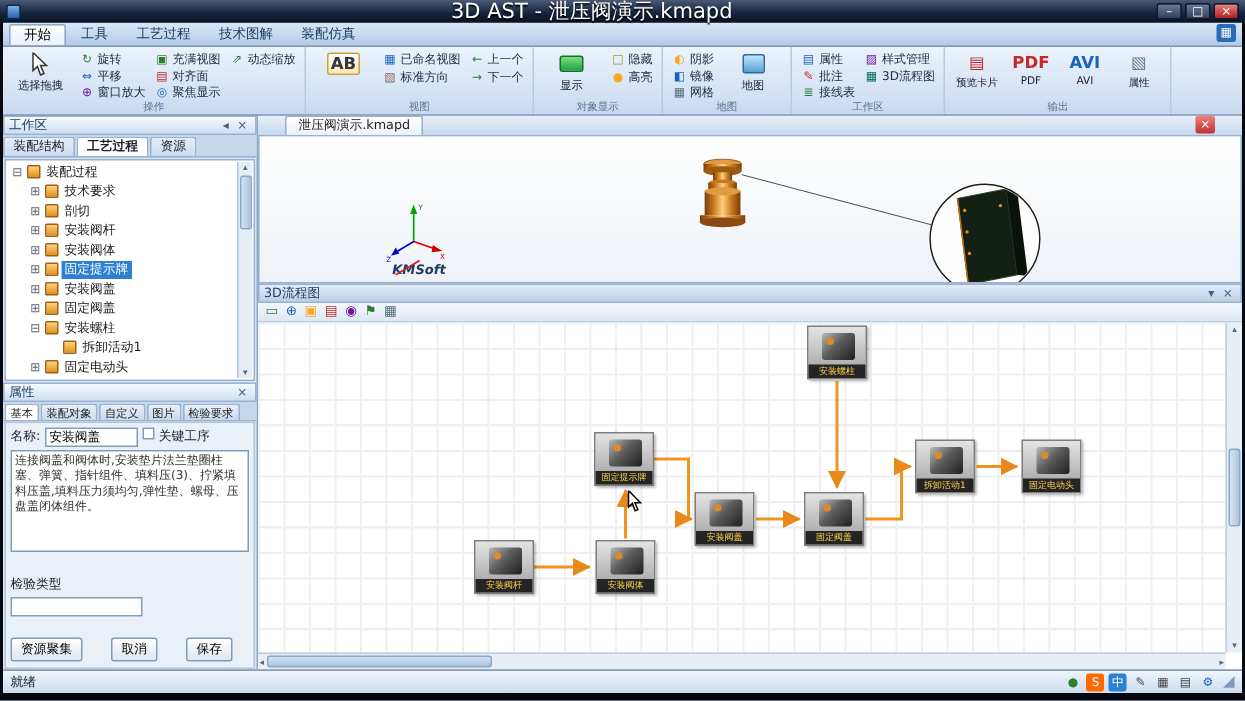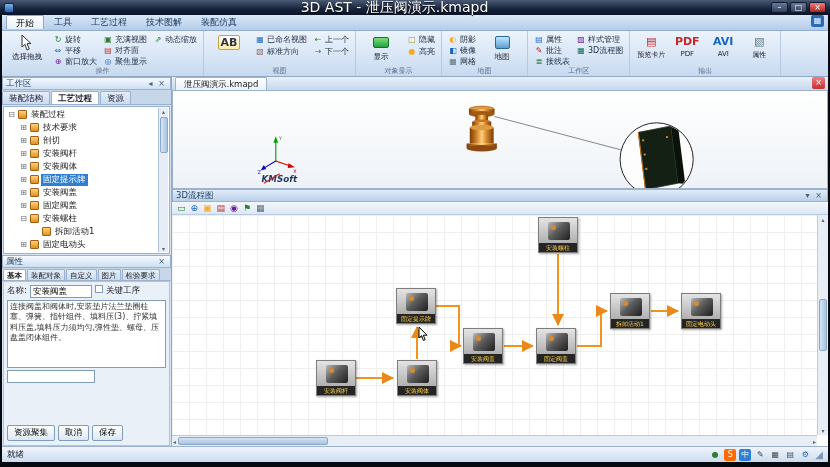--- a/index.html
+++ b/index.html
@@ -5,21 +5,21 @@
 *{box-sizing:border-box;margin:0;padding:0}
 body{width:830px;height:467px;background:#06090f;font-family:"DejaVu Sans","Liberation Sans",sans-serif;font-size:9px;color:#222;position:relative;overflow:hidden}
 
 .titlebar{position:absolute;top:0;left:0;right:0;height:15px;background:linear-gradient(#4a5a74,#16233c 60%,#0b1426);color:#fff;display:flex;align-items:center;padding:0 4px;z-index:30}
 .appicon{width:10px;height:10px;background:linear-gradient(#7fb3e8,#2b5fa8);border:1px solid #0a2a55;border-radius:2px;margin-right:4px}
 .title{flex:1;text-align:center;font-size:14px;text-shadow:0 1px 1px #000}
 .winbtns{display:flex;gap:2px}
 .wb{width:17px;height:11px;line-height:10px;text-align:center;font-size:8px;color:#fff;background:linear-gradient(#6a7a94,#31415c);border:1px solid #0d1a30;border-radius:2px}
 .wb.close{background:linear-gradient(#e98080,#b02020)}
 
-.tabrow{position:absolute;top:15px;left:2px;right:2px;height:16px;background:linear-gradient(#d9e7f7,#b4cce9);border-bottom:1px solid #93aecd;display:flex;align-items:flex-start;padding:0 4px;z-index:25}
+.tabrow{position:absolute;top:15px;left:2px;right:2px;height:16px;background:linear-gradient(#d9e7f7,#b4cce9);border-bottom:1px solid #93aecd;display:flex;align-items:center;padding:0 4px;z-index:25}
 .mtabs{display:flex;gap:1px;flex:1}
 .mtab{padding:0 9px;height:14px;line-height:14px;color:#1a3a5c;font-size:9px;border-radius:2px 2px 0 0}
 .mtab.active{background:linear-gradient(#feffff,#e7f0fb);border:1px solid #8fa8c8;border-bottom:none;color:#000}
 .helpbtn{width:13px;height:12px;background:#2b6cb8;color:#fff;font-size:8px;line-height:12px;text-align:center;border-radius:2px;margin-bottom:1px}
 
 .ribbon{position:absolute;top:31px;left:2px;right:2px;height:46px;background:linear-gradient(#ecf3fc,#d3e2f4 70%,#c7d9ee);border-bottom:1px solid #8fa8c8;display:flex;z-index:20}
 .rgroup{position:relative;height:100%;border-right:1px solid #b6c9e0;padding:2px 4px 10px 4px;display:flex;align-items:flex-start;gap:3px}
 .gname{position:absolute;bottom:0;left:0;right:0;text-align:center;font-size:7px;color:#5d7390;line-height:10px}
 .bigbtn{width:42px;height:34px;display:flex;flex-direction:column;align-items:center;justify-content:flex-start;gap:1px;border:1px solid transparent;border-radius:2px}
 .bigbtn .lb{font-size:7.5px;color:#223;white-space:nowrap}
@@ -47,34 +47,34 @@
 .tree{position:relative;background:#fff;border:1px solid #9ab2d0;margin:1px;height:148px;overflow:hidden;padding:1px 11px 1px 1px}
 .titem{height:13px;display:flex;align-items:center;gap:2px;font-size:8.5px;white-space:nowrap}
 .exp{width:9px;font-size:8px;color:#667;text-align:center}
 .ticon{width:9px;height:9px;background:linear-gradient(#ffd27a,#e09020);border:1px solid #a06010;border-radius:1px;flex:none}
 .tlabel{padding:0 2px}
 .titem.selected .tlabel{background:#2f80d0;color:#fff}
 .tsb{position:absolute;top:1px;right:1px;bottom:1px;width:10px;background:#e6edf6;border-left:1px solid #b0c4da;display:flex;flex-direction:column;align-items:center;font-size:6px;color:#567}
 .tsb .thumb{width:8px;height:36px;background:linear-gradient(90deg,#d5e4f3,#a8c4e0);border:1px solid #8aa8c8;border-radius:2px;margin-top:2px}
 .ptabs{display:flex;height:13px;background:#c7d7ea;border-bottom:1px solid #9ab2d0;padding:1px 1px 0 1px}
 .ptab{padding:0 3px;line-height:11px;font-size:7.5px;border:1px solid #9ab2d0;border-bottom:none;background:linear-gradient(#e6eef9,#c9dbee);border-radius:2px 2px 0 0;margin-right:1px;white-space:nowrap}
-.ptab.active{background:#fff;font-weight:bold}
+.ptab.active{background:#fff;font-weight:normal}
 .pform{flex:1;display:flex;flex-direction:column;background:#e9f0f8;border:1px solid #b0c4da;margin:0 1px;padding:2px 0;overflow:hidden}
 .frow{display:flex;gap:3px;padding:1px 3px;font-size:8.5px}
 .flabel{color:#223;white-space:nowrap}
 .txt{height:13px;border:1px solid #7f9db9;font-size:8.5px;padding:0 2px;background:#fff;font-family:inherit}
 .name-input{width:62px}
 .check-input{width:88px}
 .cb{width:8px;height:8px;border:1px solid #7f9db9;background:#fff;flex:none}
 .contentbox{margin:1px 3px;height:68px;border:1px solid #7f9db9;background:#fff;font-size:8px;line-height:1.3;padding:1px 2px;overflow:hidden;color:#333}
-.pbuttons{display:flex;gap:3px;padding:2px 3px;margin-top:auto}
+.pbuttons{display:flex;gap:19px;padding:2px 3px;margin-top:auto}
 .btn{border:1px solid #7f9db9;background:linear-gradient(#fefefe,#dde7f2);padding:1px 6px;font-size:8.5px;border-radius:2px;font-family:inherit}
 
 .maincol{position:absolute;top:77px;left:172px;right:2px;bottom:21px;display:flex;flex-direction:column;background:#c2d3e8;z-index:5}
-.doctabs{height:14px;background:linear-gradient(#e8f0fa,#c6d8ec);border-bottom:1px solid #9ab2d0;display:flex;align-items:flex-end;padding:0 3px}
+.doctabs{height:14px;background:linear-gradient(#e8f0fa,#c6d8ec);border-bottom:1px solid #9ab2d0;display:flex;align-items:flex-end;padding:0 18px}
 .doctab{background:linear-gradient(#fff,#eaf1fa);border:1px solid #9ab2d0;border-bottom:none;padding:0 8px;height:13px;line-height:13px;font-size:8.5px;border-radius:2px 2px 0 0}
 .doctab-close{margin-left:auto;width:13px;height:12px;background:linear-gradient(#f08080,#c03030);color:#fff;font-size:8px;line-height:12px;text-align:center;border-radius:2px;margin-bottom:1px}
 .viewport{height:98px;position:relative;background:linear-gradient(#ffffff,#eef2f7);border:1px solid #9ab2d0;border-top:none;overflow:hidden}
 .vpsvg{position:absolute;inset:0;width:100%;height:100%}
 .fphead{height:13px;background:linear-gradient(#e2edf9,#b9cfe8);border:1px solid #9ab2d0;display:flex;align-items:center;padding:0 3px;font-size:8.5px;color:#1a3a5c}
 .fptools{height:13px;background:linear-gradient(#f3f7fc,#dde8f4);border-bottom:1px solid #b8cbe2;display:flex;align-items:center;gap:5px;padding:0 5px}
 .tbi{font-size:9px;line-height:12px}
 .flowwrap{flex:1;position:relative;overflow:hidden;background:#fff}
 .flowcanvas{position:absolute;top:0;left:0;right:11px;bottom:11px;overflow:hidden;background-color:#fff;background-image:linear-gradient(#efefef 1px,transparent 1px),linear-gradient(90deg,#efefef 1px,transparent 1px),linear-gradient(#dddddd 1px,transparent 1px),linear-gradient(90deg,#dddddd 1px,transparent 1px);background-size:17px 17px,17px 17px,68px 68px,68px 68px}
 #edges-svg{position:absolute;inset:0;width:100%;height:100%;pointer-events:none}
@@ -369,20 +369,23 @@
         <span class="ptab">检验要求</span>
       </div>
     <div class="pform">
       <div class="frow">
         <span class="flabel">名称:</span>
         <input class="txt name-input" value="安装阀盖" style="">
         <span class="cb"></span>
         <span class="flabel">关键工序</span>
       </div>
       <div class="contentbox">连接阀盖和阀体时,安装垫片法兰垫圈柱塞、弹簧、指针组件、填料压(3)、拧紧填料压盖,填料压力须均匀,弹性垫、螺母、压盘盖闭体组件。</div>
+      <div class="frow" style="margin-top:14px">
+          <span class="flabel">检验类型</span>
+        </div>
       <div class="frow">
           <input class="txt check-input" value="" style="">
         </div>
       <div class="pbuttons">
           <button class="btn">资源聚集</button>
           <button class="btn">取消</button>
           <button class="btn">保存</button>
         </div>
     </div>
   </div>

